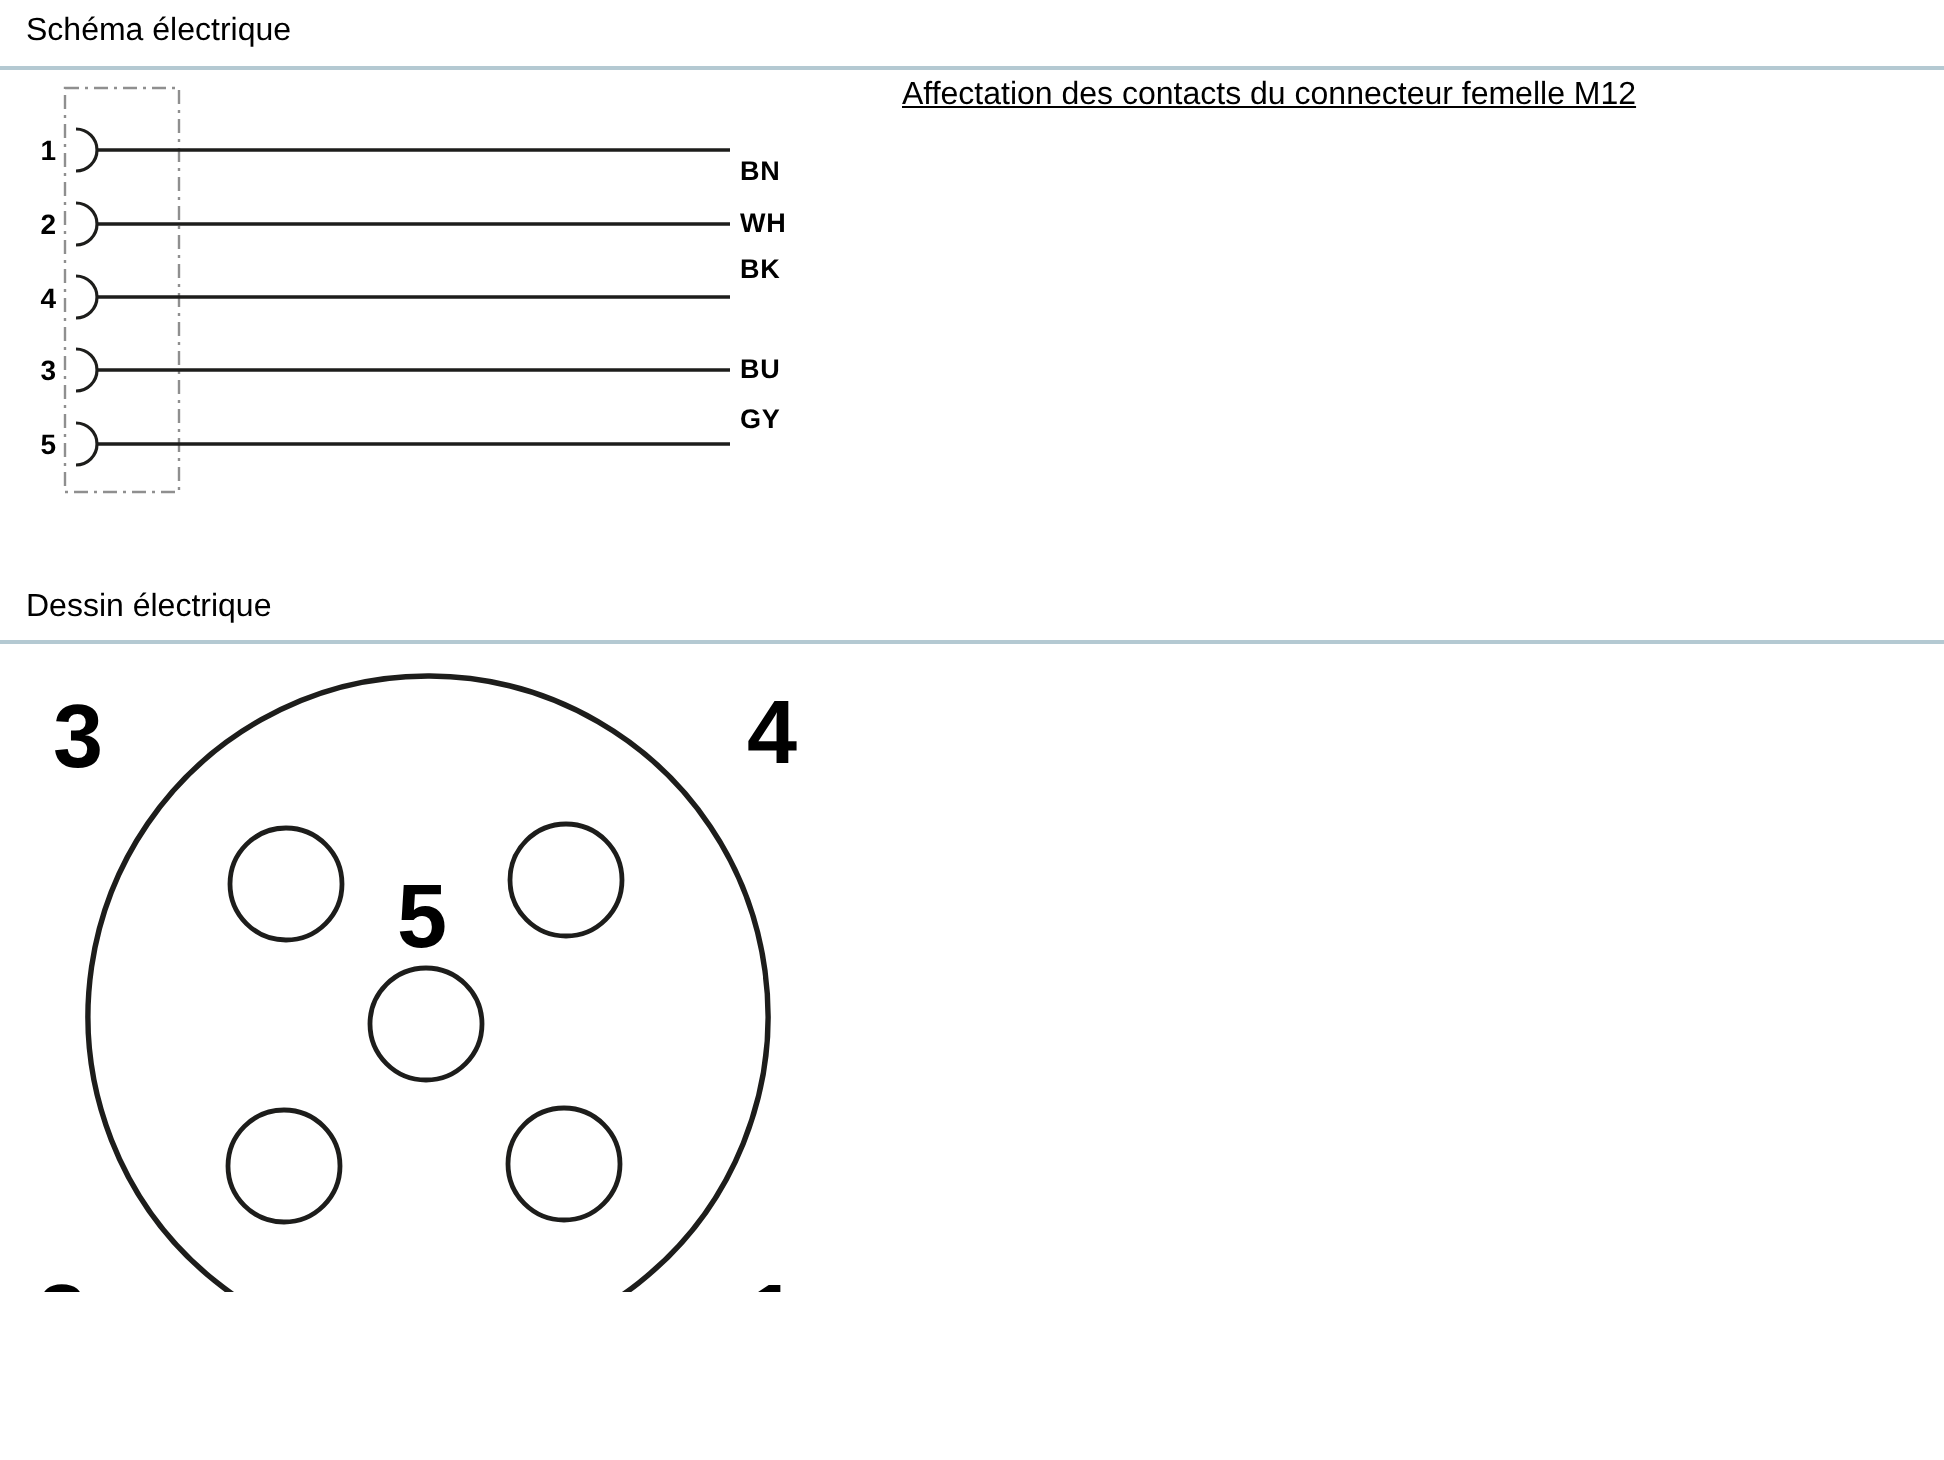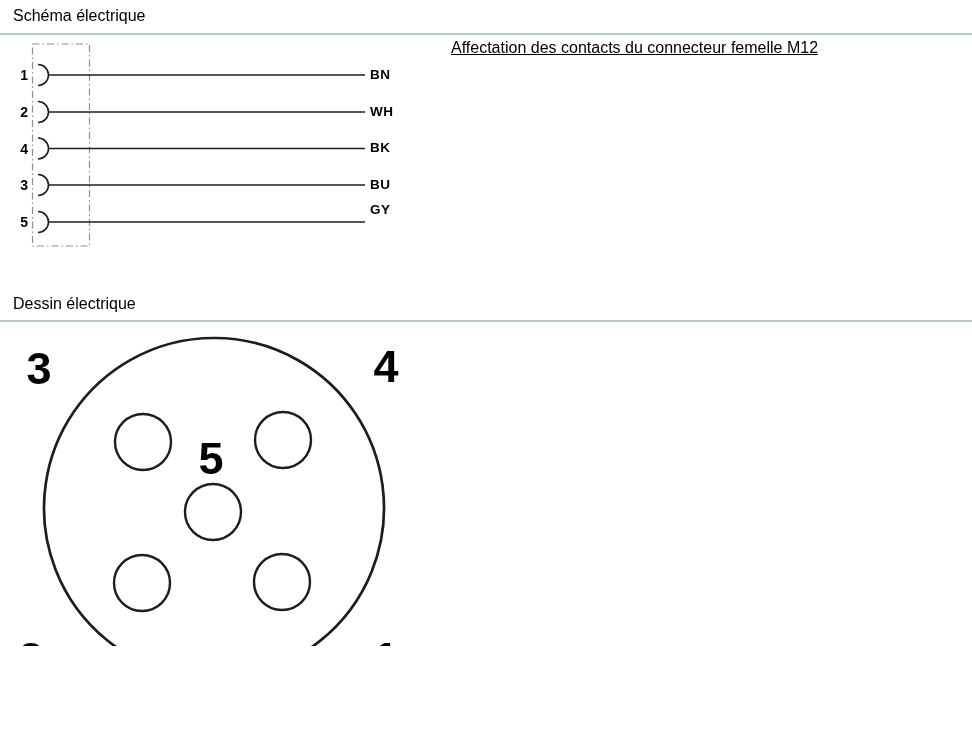--- a/index.html
+++ b/index.html
@@ -102,23 +102,23 @@
       <line x1="48.5" y1="222" x2="365" y2="222"></line>
     </g>
   </svg>
 
   <div class="pin-num" style="top:67px">1</div>
   <div class="pin-num" style="top:104px">2</div>
   <div class="pin-num" style="top:140.5px">4</div>
   <div class="pin-num" style="top:177px">3</div>
   <div class="pin-num" style="top:214px">5</div>
 
-  <div class="wire-label" style="top:67px">BN</div>
+  <div class="wire-label" style="top:78px">BN</div>
   <div class="wire-label" style="top:104px">WH</div>
-  <div class="wire-label" style="top:140px">BK</div>
+  <div class="wire-label" style="top:127px">BK</div>
   <div class="wire-label" style="top:177px">BU</div>
   <div class="wire-label" style="top:202px">GY</div>
 
   <div class="section-title title-drawing">Dessin électrique</div>
   <div class="divider divider-2"></div>
 
 
   <svg class="diagram-svg connector-svg" width="440" height="400" viewBox="0 0 440 400">
     <path d="M 249.8 344.2 A 170 170 0 1 0 176.4 343.8 A 39 39 0 0 1 249.8 344.2 Z" fill="#ffffff" stroke="#1d1d1b" stroke-width="2.7"></path>
     <g fill="#ffffff" stroke="#1d1d1b" stroke-width="2.4">

